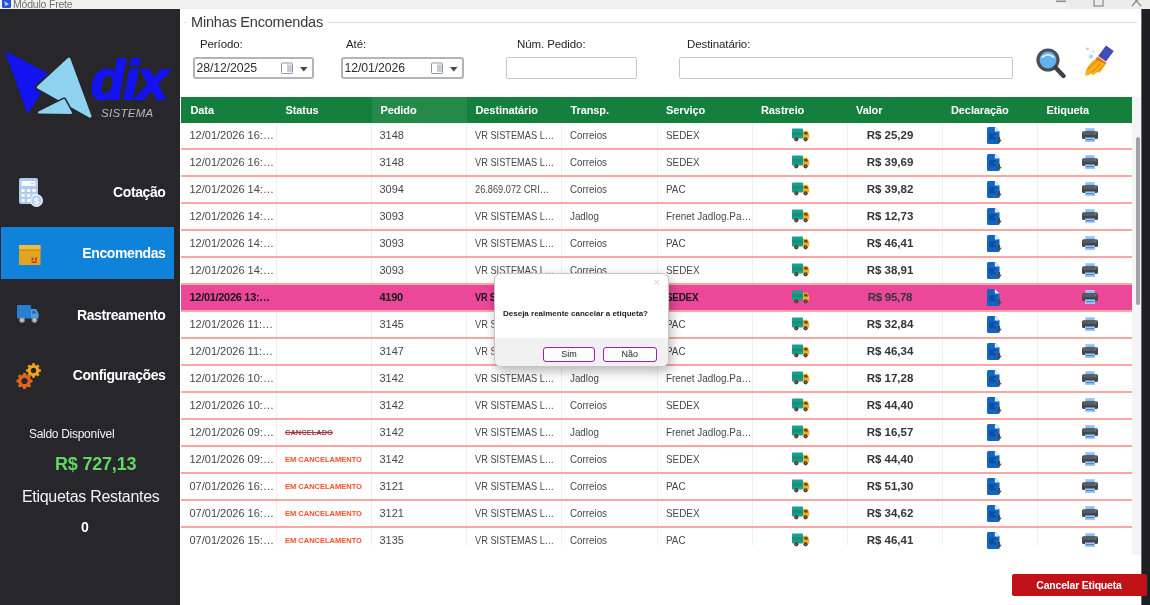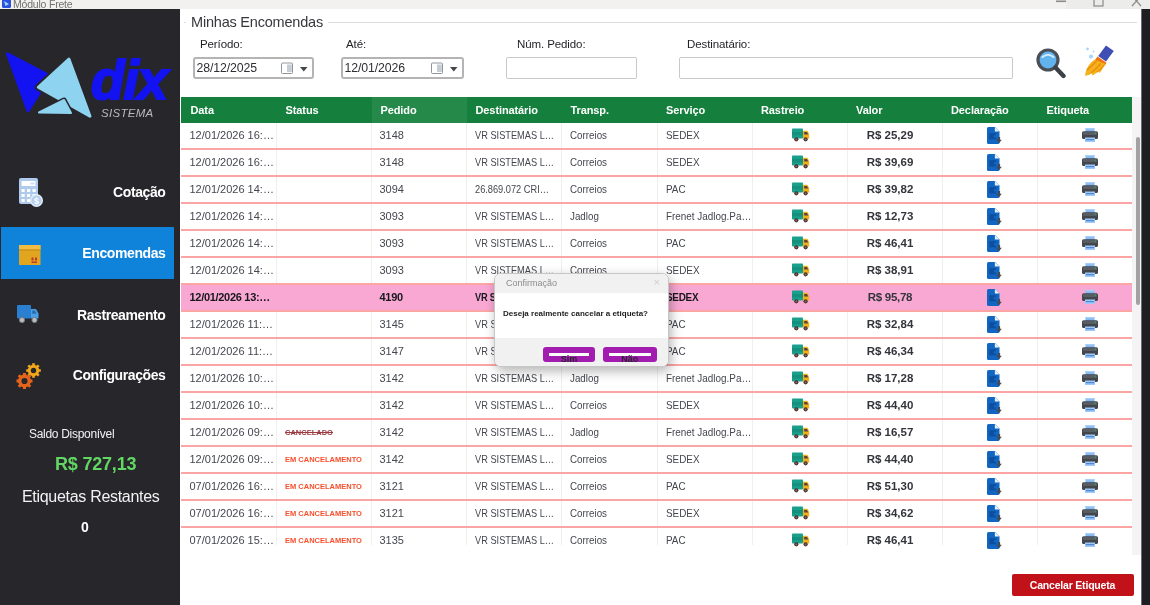--- a/index.html
+++ b/index.html
@@ -16,44 +16,44 @@
 #legend{left:186px;top:14px;background:#fff;padding:0 5px;font-size:14.5px;color:#38383d;letter-spacing:-0.2px}
 .flabel{top:38px;font-size:11.5px;color:#1f1f24;letter-spacing:-0.1px}
 .finput{top:56.5px;height:22px;background:#fff;border:1px solid #c9c9c9;border-radius:2px}
 .dinput{top:56.5px;height:22px;background:#fff;border:2px solid #b4b4b4;border-radius:3px;font-size:12.3px;color:#2e2e33;line-height:18px;padding-left:1.5px;letter-spacing:-0.1px}
 
 #thead{left:181px;top:97px;width:951px;height:26px;background:#15803d}
 #thead span{position:absolute;top:0;height:26px;line-height:26px;font-size:11px;font-weight:bold;color:#fff;letter-spacing:-0.1px;white-space:nowrap}
 #tbody{left:181px;top:123px;width:951px;height:430px;overflow:hidden;background:#fff}
 .tr{position:relative;height:27px;border-bottom:2px solid #fca5a5}
 .tr span{position:absolute;top:0;height:25.35px;line-height:25.35px;font-size:11px;color:#44474e;letter-spacing:0;white-space:nowrap}
-.tr.sel{background:#f9a8d4}
+.tr.sel{background:#ec4899}
 .tr.sel span{font-weight:bold;color:#17181c;letter-spacing:-0.3px}
 .c1{left:8.5px}.c2{left:104px}.c3{left:198.5px}.c4{left:293.5px;transform:scaleX(0.84);transform-origin:0 50%}
 .c5{left:389px;transform:scaleX(0.89);transform-origin:0 50%}.c6{left:485px;transform:scaleX(0.9);transform-origin:0 50%}
 .c8{left:659px;width:100px;justify-content:flex-end;text-align:center;font-weight:bold;font-size:11.5px !important;color:#33353b !important}
 .st{font-size:7.5px !important;font-weight:bold;letter-spacing:0 !important}
 .stc{color:#9c3b42 !important;text-decoration:line-through}
 .ste{color:#f6502d !important}
 .vline{position:absolute;top:0;width:1px;height:422px;background:#efefef}
 .tk{position:absolute;left:611px;top:5.2px}
 .dc{position:absolute;left:806px;top:4.2px}
 .pr{position:absolute;left:901px;top:5px}
 
 #sbtrack{left:1132px;top:97px;width:9px;height:457.5px;background:#f4f4f4}
 #sbthumb{left:1135.5px;top:137px;width:4px;height:168px;background:#a2a2a2;border-radius:2px}
 
 #dlg{left:494px;top:273px;width:175px;height:94px;background:#fff;border:1px solid #c6c6c6;border-radius:7px;box-shadow:2px 4px 12px rgba(0,0,0,0.3)}
 #dlgtitle{position:absolute;left:0;top:0;right:0;height:19px;background:#f1f1f1;border-radius:6px 6px 0 0;font-size:9px;color:#8c8c8c;line-height:19px;padding-left:11px}
 #dlgx{position:absolute;right:8px;top:0;font-size:11px;color:#cfcfcf;line-height:17px}
 #dlgmsg{position:absolute;left:8px;top:35px;font-size:8px;font-weight:bold;color:#1c1c1f;letter-spacing:0}
 #dlgfoot{position:absolute;left:0;bottom:0;right:0;height:28.5px;background:#f1f1f1;border-radius:0 0 6px 6px}
-.dbtn{position:absolute;top:73px;height:15px;background:#fdfdfd;border:6px solid #a21caf;border-radius:3px;font-size:9px;font-weight:bold;color:#26262a;text-align:center;line-height:13px}
-
-#redbtn{left:1011.5px;top:573.5px;width:122px;height:22.5px;background:#c1121a;border-radius:2px;color:#fff;font-size:10.5px;font-weight:bold;text-align:center;line-height:22.5px;letter-spacing:-0.2px}
+.dbtn{position:absolute;top:73px;height:15px;background:#fdfdfd;border:1px solid #a21caf;border-radius:3px;font-size:9px;font-weight:normal;color:#26262a;text-align:center;line-height:13px}
+
+#redbtn{left:1011.5px;top:573.5px;width:135px;height:22.5px;background:#c1121a;border-radius:2px;color:#fff;font-size:10.5px;font-weight:bold;text-align:center;line-height:22.5px;letter-spacing:-0.2px}
 
 .mitem{position:absolute;left:0;width:180px;height:52px}
 .mitem .mlabel{position:absolute;right:14.5px;top:50%;transform:translateY(-50%);font-size:14px;font-weight:bold;color:#fff;letter-spacing:-0.4px;white-space:nowrap}
 #msel{left:1px;top:226.5px;width:173px;height:52px;background:#0f82da}
 .sblabel{position:absolute;color:#fff;white-space:nowrap}
 </style>
 </head>
 <body>
 <svg width="0" height="0" style="position:absolute">
 <defs>
@@ -536,19 +536,18 @@
       <svg class="pr" width="16" height="15" viewBox="0 0 16 15">
         <use href="#prg"></use>
       </svg>
     </div>
 </div>
 <div id="sbtrack" class="abs"></div>
 <div id="sbthumb" class="abs"></div>
 <div id="redbtn" class="abs">Cancelar Etiqueta</div>
 
 <div id="dlg" class="abs">
-<div id="dlgtitle">Confirmação</div>
     <div id="dlgx">×</div>
 <div id="dlgmsg">Deseja realmente cancelar a etiqueta?</div>
 <div id="dlgfoot"></div>
 <div class="dbtn" style="left:48px;width:52px">Sim</div>
 <div class="dbtn" style="left:107.5px;width:54.5px">Não</div>
 </div>
 
 </body></html>

